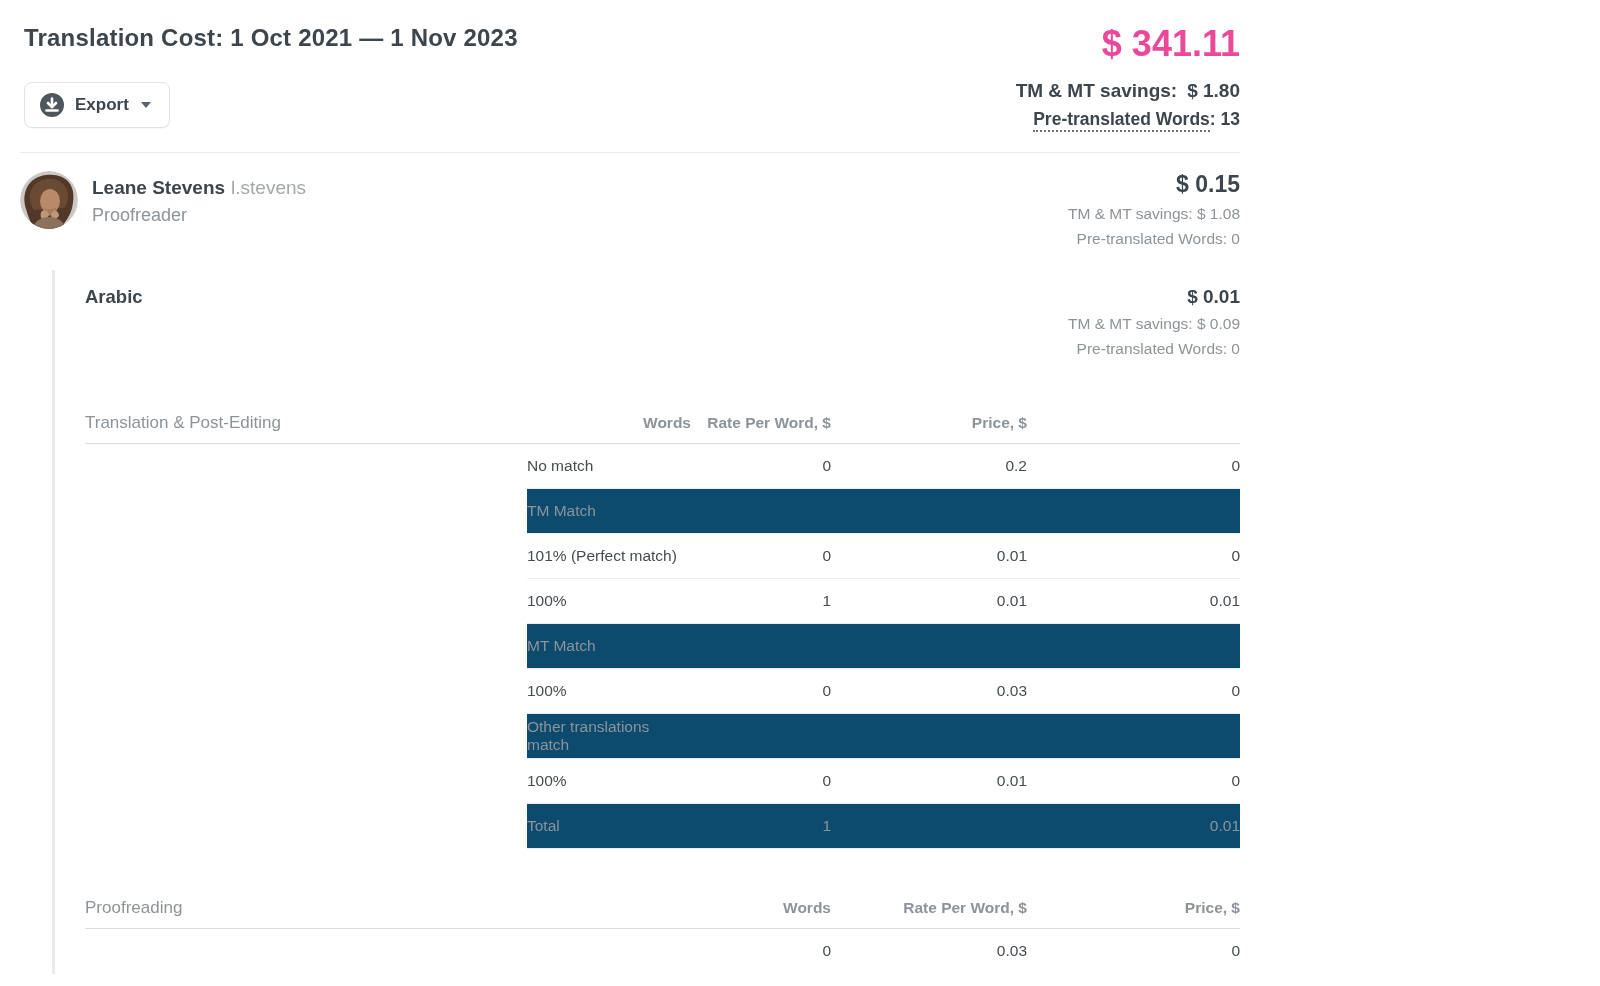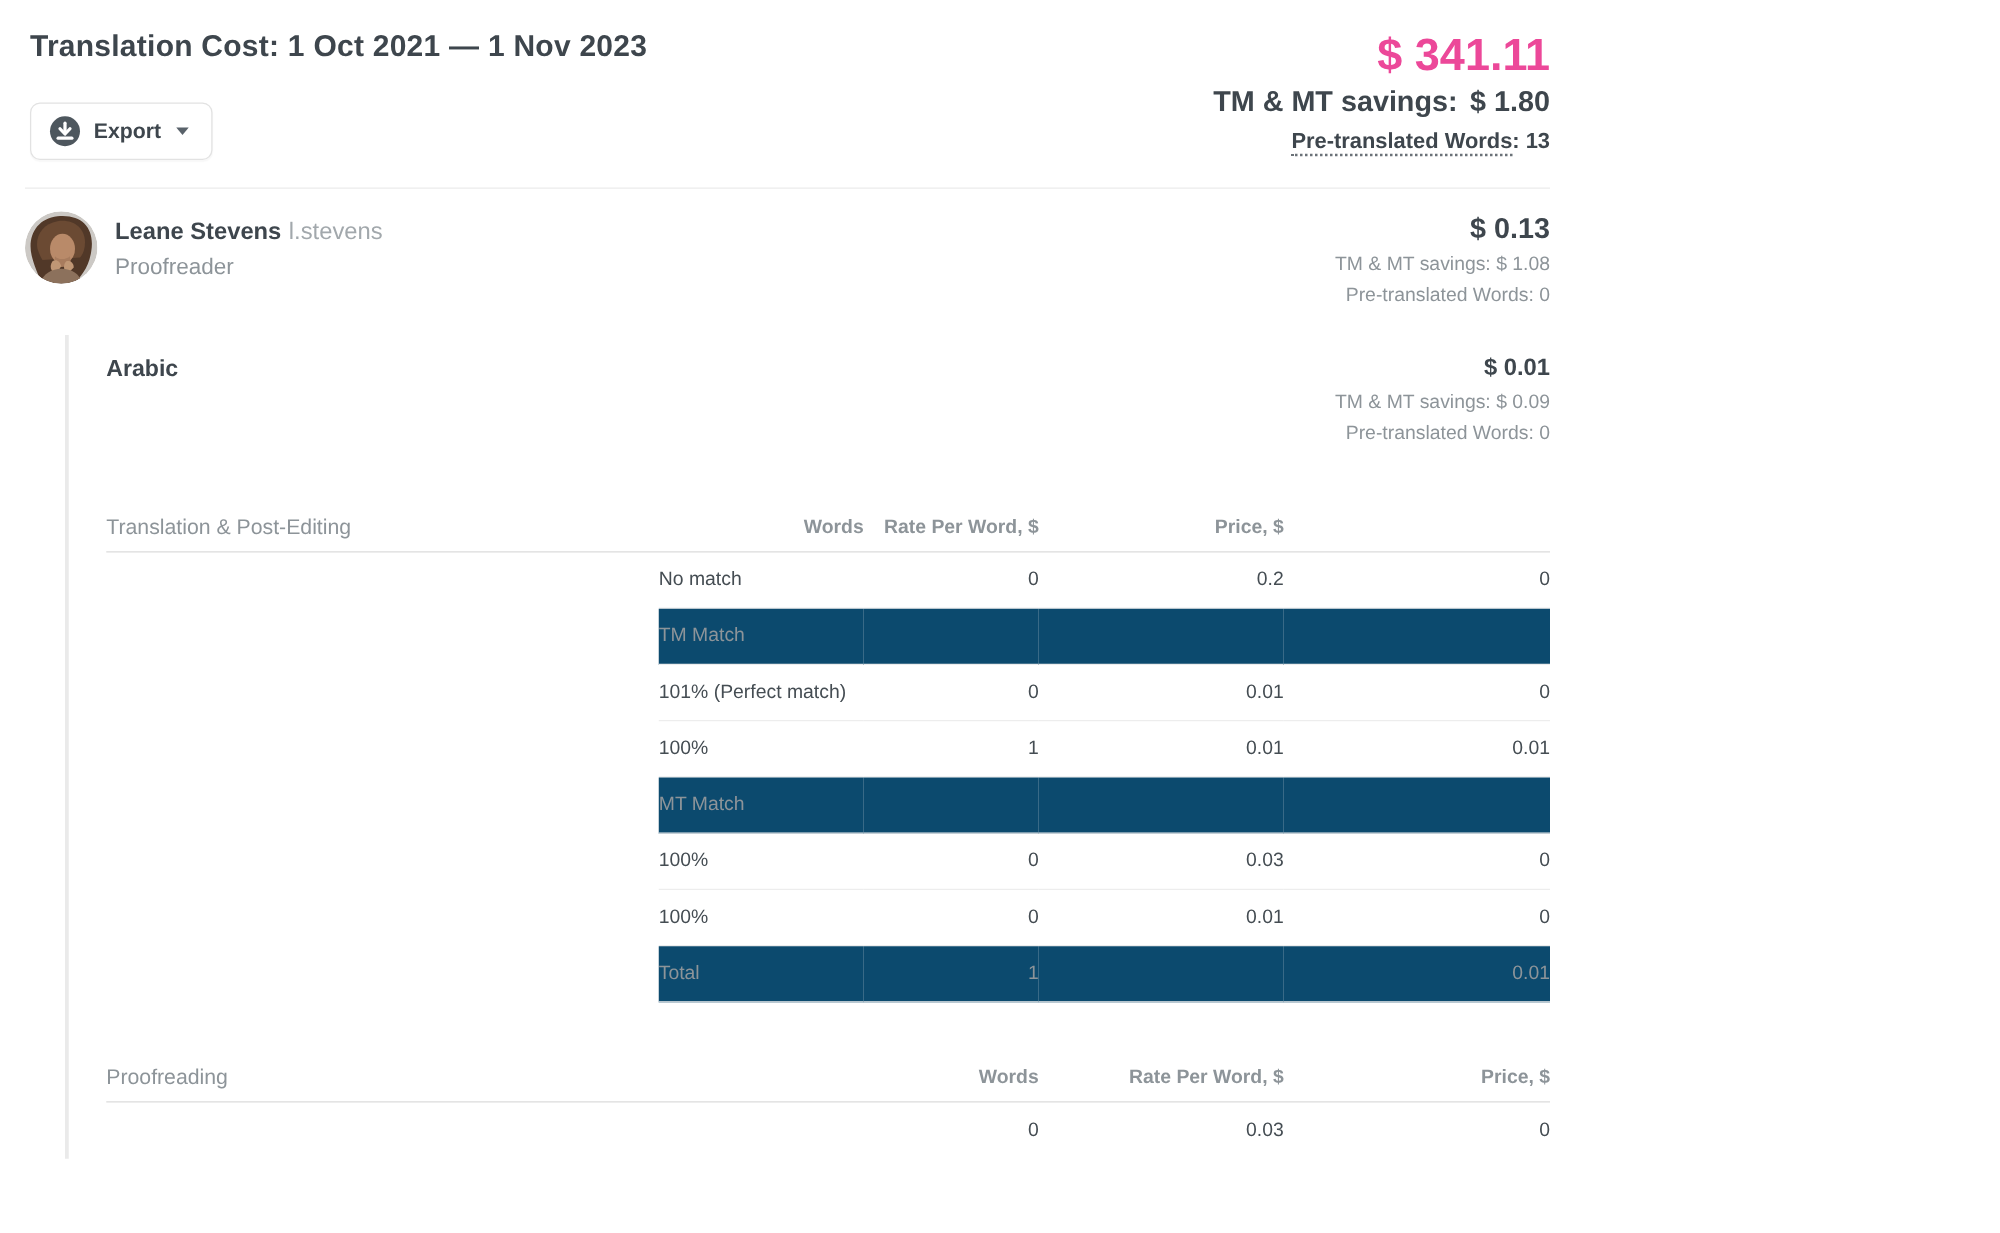--- a/index.html
+++ b/index.html
@@ -15,21 +15,21 @@
   .export-btn { margin-top:30px; display:inline-flex; align-items:center; gap:10px;
     background:#fff; border:1px solid #e2e2e2; border-radius:8px; padding:9px 18px 9px 14px;
     font-family:inherit; font-size:17px; font-weight:600; color:#3e464d; cursor:pointer;
     box-shadow:0 1px 1px rgba(0,0,0,.03); }
   .exp-icon { width:26px; height:26px; display:block; }
   .caret { width:0; height:0; border-left:5px solid transparent; border-right:5px solid transparent;
     border-top:6px solid #59626a; margin-left:2px; }
 
   .top-right { text-align:right; }
   .grand-total { font-size:36px; font-weight:700; color:#ec4899; line-height:1.1; }
-  .savings-line { margin-top:4px; font-size:23px; font-weight:600; color:#3e464d; }
+  .savings-line { margin-top:16px; font-size:19px; font-weight:600; color:#3e464d; }
   .savings-line .val { margin-left:10px; }
   .pre-line { margin-top:7px; font-size:17.5px; font-weight:600; color:#3e464d; }
   .dotted { border-bottom:2px dotted #6b7278; padding-bottom:1px; cursor:help; }
 
   .divider { border:none; border-top:1px solid #ececec; margin:22px 60px 0 20px; }
 
   
   .user-row { display:flex; align-items:flex-start; padding:18px 60px 0 20px; }
   .avatar { width:58px; height:58px; border-radius:50%; overflow:hidden; flex:0 0 58px; }
   .user-info { margin-left:14px; padding-top:6px; }
@@ -120,21 +120,21 @@
         </g>
       </svg>
     </div>
     <div class="user-info">
       <div class="user-name-line">
         <span class="user-name">Leane Stevens</span><span class="user-login">l.stevens</span>
       </div>
       <div class="user-role">Proofreader</div>
     </div>
     <div class="user-right">
-      <div class="user-total">$ 0.13</div>
+      <div class="user-total">$ 0.15</div>
       <div class="sub-gray">TM &amp; MT savings: $ 1.08</div>
       <div class="sub-gray">Pre-translated Words: 0</div>
     </div>
   </div>
 
   <div class="lang-block">
 
     <div class="lang-head">
       <div class="lang-name">Arabic</div>
       <div class="lang-right">
@@ -186,20 +186,27 @@
             <div class="cell num"></div>
             <div class="cell num"></div>
             <div class="cell num"></div>
           </div>
           <div class="grid-row t-row data">
             <div class="cell left"></div>
             <div class="cell match">100%</div>
             <div class="cell num">0</div>
             <div class="cell num">0.03</div>
             <div class="cell num">0</div>
+          </div>
+          <div class="grid-row t-row group">
+            <div class="cell left"></div>
+            <div class="cell match">Other translations match</div>
+            <div class="cell num"></div>
+            <div class="cell num"></div>
+            <div class="cell num"></div>
           </div>
           <div class="grid-row t-row data">
             <div class="cell left"></div>
             <div class="cell match">100%</div>
             <div class="cell num">0</div>
             <div class="cell num">0.01</div>
             <div class="cell num">0</div>
           </div>
           <div class="grid-row t-row total">
             <div class="cell left"></div>

